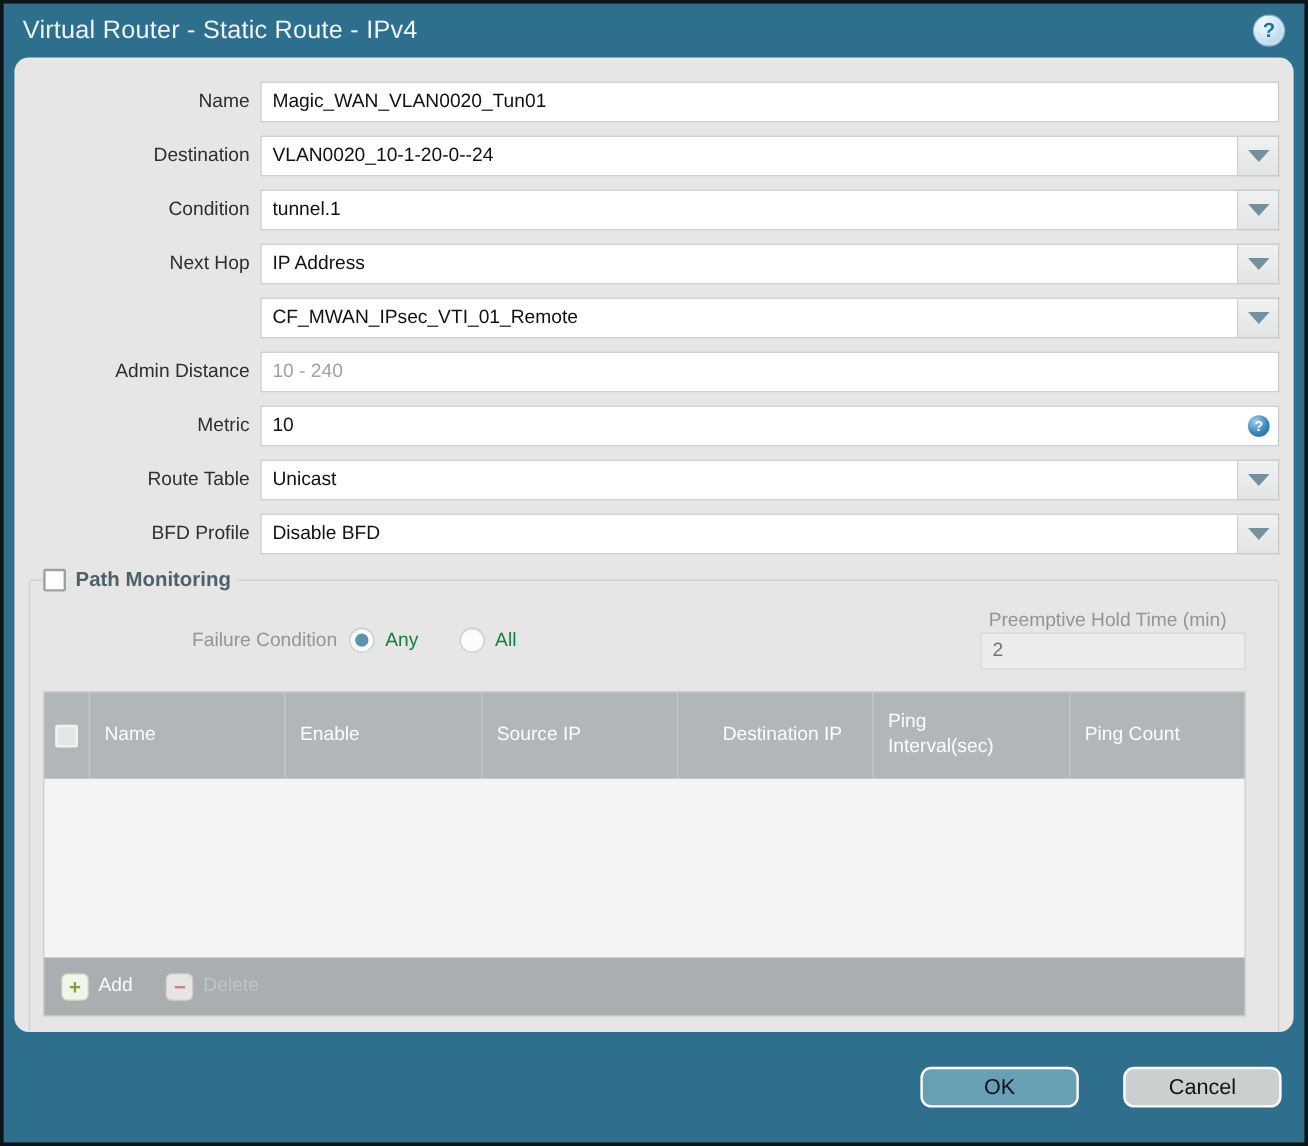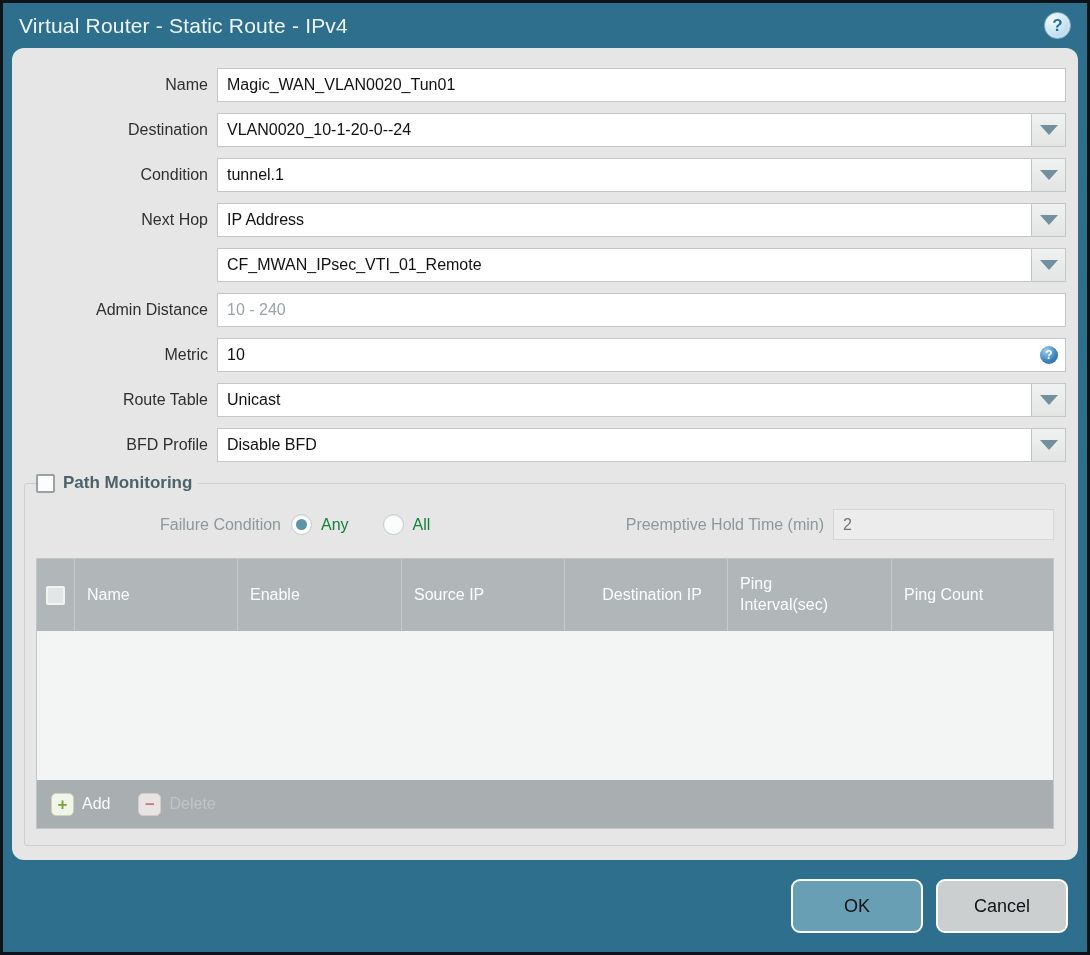--- a/index.html
+++ b/index.html
@@ -90,21 +90,21 @@
     width:18px; height:18px; border-radius:50%;
     background:radial-gradient(circle at 35% 28%, #9fd0ef 0%, #3d86bd 55%, #1c5e92 100%);
     color:#fff; font-size:12px; font-weight:bold;
     display:flex; align-items:center; justify-content:center;
     cursor:pointer;
   }
   
   fieldset.pm {
     border:1px solid #cdd0d0;
     border-radius:3px;
-    padding:0 11px 16px 11px;
+    padding:0 27px 16px 11px;
   }
   legend.pm-legend {
     display:flex; align-items:center;
     padding:0 6px 0 0; margin-left:0;
     font-size:17px; font-weight:bold;
     color:#4e616b;
   }
   .checkbox {
     width:19px; height:19px;
     background:#fdfdfd;
@@ -129,21 +129,21 @@
     border:1px solid #c3cad0;
     box-shadow:0 1px 1px rgba(0,0,0,0.08) inset;
     margin-right:9px;
     display:flex; align-items:center; justify-content:center;
   }
   .radio.checked::after {
     content:""; width:11px; height:11px; border-radius:50%;
     background:#5f93a9;
   }
   .radio-label { font-size:16px; color:#15803d; }
-  .preempt { margin-left:auto; display:flex; align-items:center; }
+  .preempt { margin-left:auto; display:flex; align-items:center;flex-direction:column; }
   .preempt-label { color:#8d979c; font-size:16px; padding-right:9px; }
   .preempt-input {
     width:221px; height:31px;
     border:1px solid #d4d7d7;
     background:#ececec;
     color:#6f7679; font-size:16px;
     padding:0 9px; outline:none;
     font-family:"Liberation Sans","DejaVu Sans",sans-serif;
   }
   
@@ -199,28 +199,29 @@
   .tbl-btn .lbl { font-size:16px; }
   .add-lbl { color:#fbfbfb; }
   .del-lbl { color:#c0c4c6; }
   
   .dialog-footer {
     flex:0 0 92px;
     display:flex; align-items:center; justify-content:flex-end;
     padding-right:19px;
   }
   .btn {
-    width:132px; height:54px;
+    width:132px; height:34px;
     border-radius:9px;
     border:2px solid #ffffff;
     font-size:18px;
     color:#101417;
     display:flex; align-items:center; justify-content:center;
     cursor:pointer;
     font-family:"Liberation Sans","DejaVu Sans",sans-serif;
+    margin-left:24px;
   }
   .btn-ok { background:#699fb5; margin-right:13px; }
   .btn-cancel { background:#cbcfd0; }
 </style>
 </head>
 <body>
 
 <div class="window">
   <div class="frame">
 

